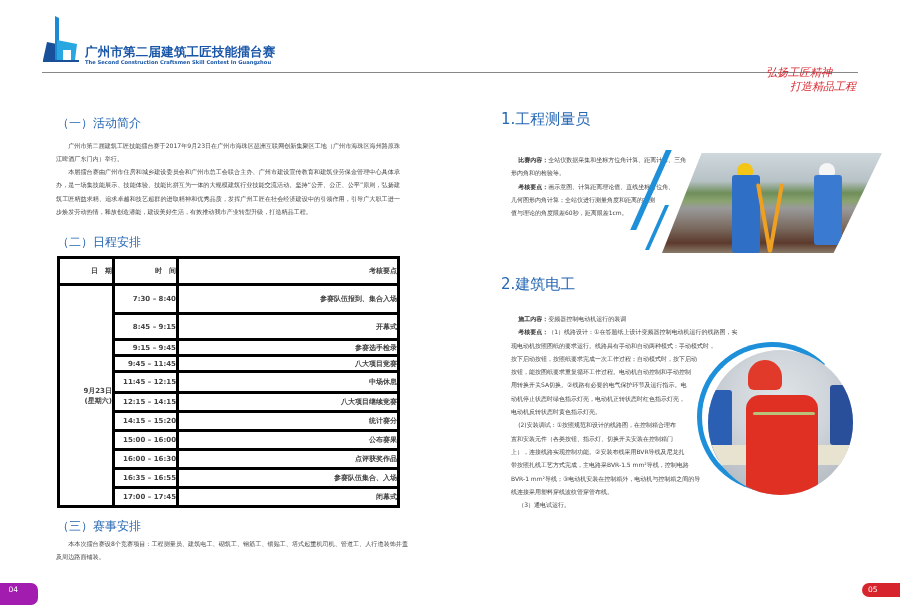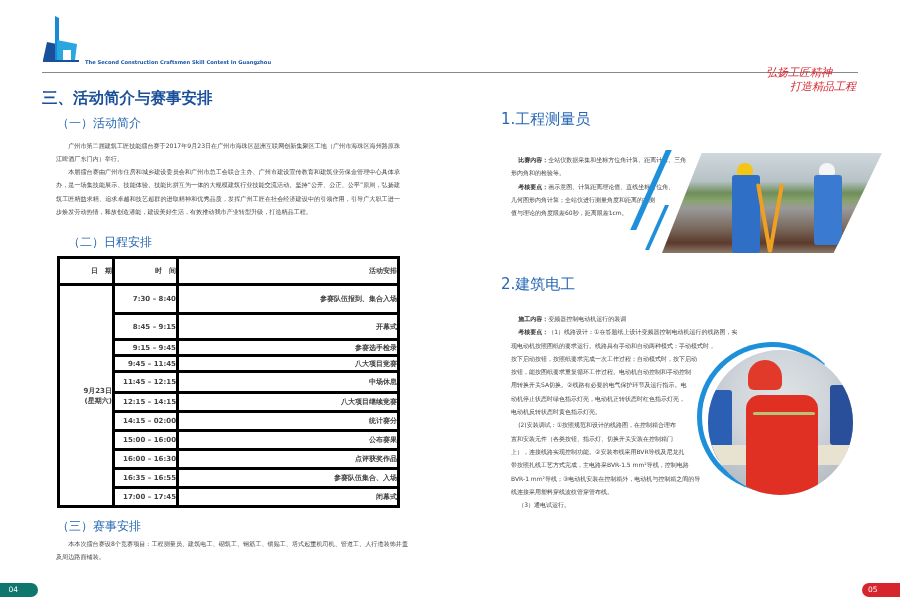--- a/index.html
+++ b/index.html
@@ -23,21 +23,21 @@
   .para { position: absolute; left: 56px; width: 344px; font-size: 6.1px; line-height: 13.3px; color: #444; text-indent: 2em; text-align: justify; }
 
   
   .schedule { position: absolute; left: 57px; top: 256px; width: 343px; border-collapse: collapse; font-size: 7px; color: #444; }
   .schedule th, .schedule td { border: 3px solid #000000; text-align: right; font-weight: bold; }
   .schedule th { height: 27px; }
   .schedule .c1 { width: 55px; }
   .schedule .c2 { width: 64px; margin-left: 36px; }
 
   
-  .pgnum-left { position: absolute; left: 0; top: 583px; width: 38px; height: 14px; background: #0f766e; border-radius: 0 7px 7px 0; color: #fff; font-size: 7.5px; line-height: 14px; text-align: right; padding-right: 20px; }
+  .pgnum-left { position: absolute; left: 0; top: 583px; width: 38px; height: 22px; background: #a21caf; border-radius: 0 7px 7px 0; color: #fff; font-size: 7.5px; line-height: 14px; text-align: right; padding-right: 20px; }
   .pgnum-right { position: absolute; left: 862px; top: 583px; width: 38px; height: 14px; background: #d7252d; border-radius: 7px 0 0 7px; color: #fff; font-size: 7.5px; line-height: 14px; padding-left: 6px; }
 
   
   .sec-title { position: absolute; left: 501px; font-size: 15px; color: #2567b3; white-space: nowrap; }
   .rpara { position: absolute; left: 511px; font-size: 6px; line-height: 13.3px; color: #444; }
   .rpara p { white-space: nowrap; }
   .rpara .ind { padding-left: 1.2em; }
   .rpara b { color: #333; }
 
   .photo1 { position: absolute; left: 662px; top: 153px; width: 220px; height: 100px; overflow: hidden; }
@@ -55,36 +55,36 @@
 </head>
 <body>
 
 <div class="page page-left">
   <svg class="logo" viewBox="0 0 40 50">
     <path d="M2 46 L6 28 L16 30 L16 46 Z" fill="#1a4f9a"></path>
     <path d="M14 2 L18 4 L18 46 L14 46 Z" fill="#1a8ad4"></path>
     <path d="M16 26 L36 30 L34 46 L30 46 L30 36 L22 36 L22 46 L16 46 Z" fill="#2aa6e0"></path>
     <rect x="2" y="46" width="36" height="2" fill="#1a4f9a"></rect>
   </svg>
+  <div class="brand-cn">广州市第二届建筑工匠技能擂台赛</div>
   <div class="brand-en">The Second Construction Craftsmen Skill Contest In Guangzhou</div>
 
-  <div class="main-title">三、活动简介与赛事安排</div>
 
   <div class="sub-title" style="top:115px;">（一）活动简介</div>
   <div class="para" style="top:139px;">广州市第二届建筑工匠技能擂台赛于2017年9月23日在广州市海珠区琶洲互联网创新集聚区工地（广州市海珠区海州路原珠江啤酒厂东门内）举行。</div>
   <div class="para" style="top:165px;">本届擂台赛由广州市住房和城乡建设委员会和广州市总工会联合主办、广州市建设宣传教育和建筑业劳保金管理中心具体承办，是一场集技能展示、技能体验、技能比拼互为一体的大规模建筑行业技能交流活动。坚持“公开、公正、公平”原则，弘扬建筑工匠精益求精、追求卓越和技艺超群的进取精神和优秀品质，发挥广州工匠在社会经济建设中的引领作用，引导广大职工进一步焕发劳动热情，释放创造潜能，建设美好生活，有效推动我市产业转型升级，打造精品工程。</div>
 
-  <div class="sub-title" style="top:234px;margin-left:11px;">（二）日程安排</div>
+  <div class="sub-title" style="top:234px;">（二）日程安排</div>
 
   <table class="schedule">
     <thead>
       <tr>
         <th class="c1">日　期</th>
         <th class="c2">时　间</th>
-        <th>活动安排</th>
+        <th>考核要点</th>
       </tr>
     </thead>
     <tbody>
       <tr style="height:29px;">
         <td rowspan="11">
           <div>9月23日</div>
           <div>(星期六)</div>
         </td>
         <td>7:30 – 8:40</td>
         <td>参赛队伍报到、集合入场</td>
@@ -103,21 +103,21 @@
       </tr>
       <tr style="height:21px;">
         <td>11:45 – 12:15</td>
         <td>中场休息</td>
       </tr>
       <tr style="height:19px;">
         <td>12:15 – 14:15</td>
         <td>八大项目继续竞赛</td>
       </tr>
       <tr style="height:19px;">
-        <td>14:15 – 02:00</td>
+        <td>14:15 – 15:20</td>
         <td>统计赛分</td>
       </tr>
       <tr style="height:19px;">
         <td>15:00 – 16:00</td>
         <td>公布赛果</td>
       </tr>
       <tr style="height:19px;">
         <td>16:00 – 16:30</td>
         <td>点评获奖作品</td>
       </tr>

